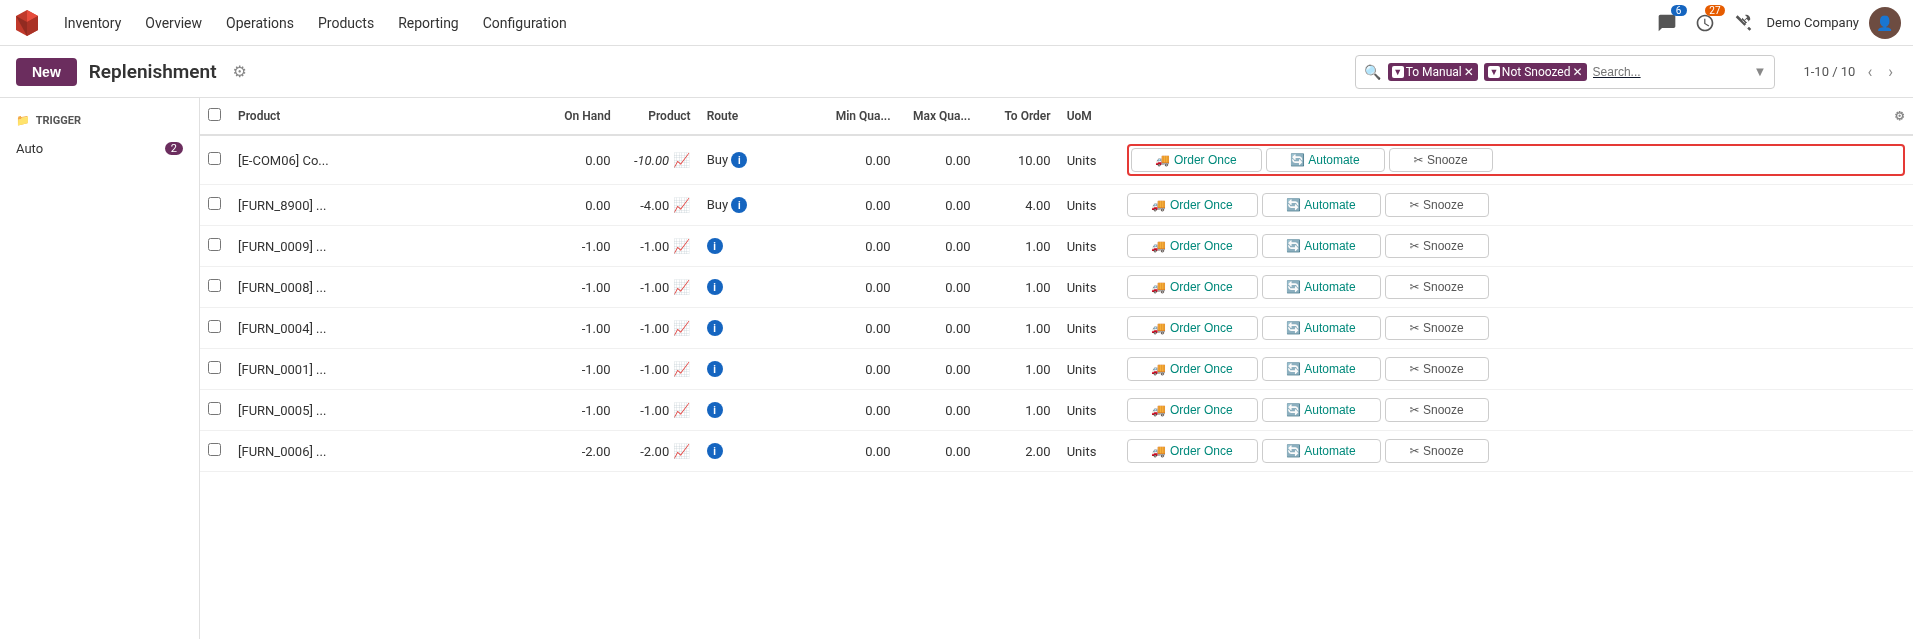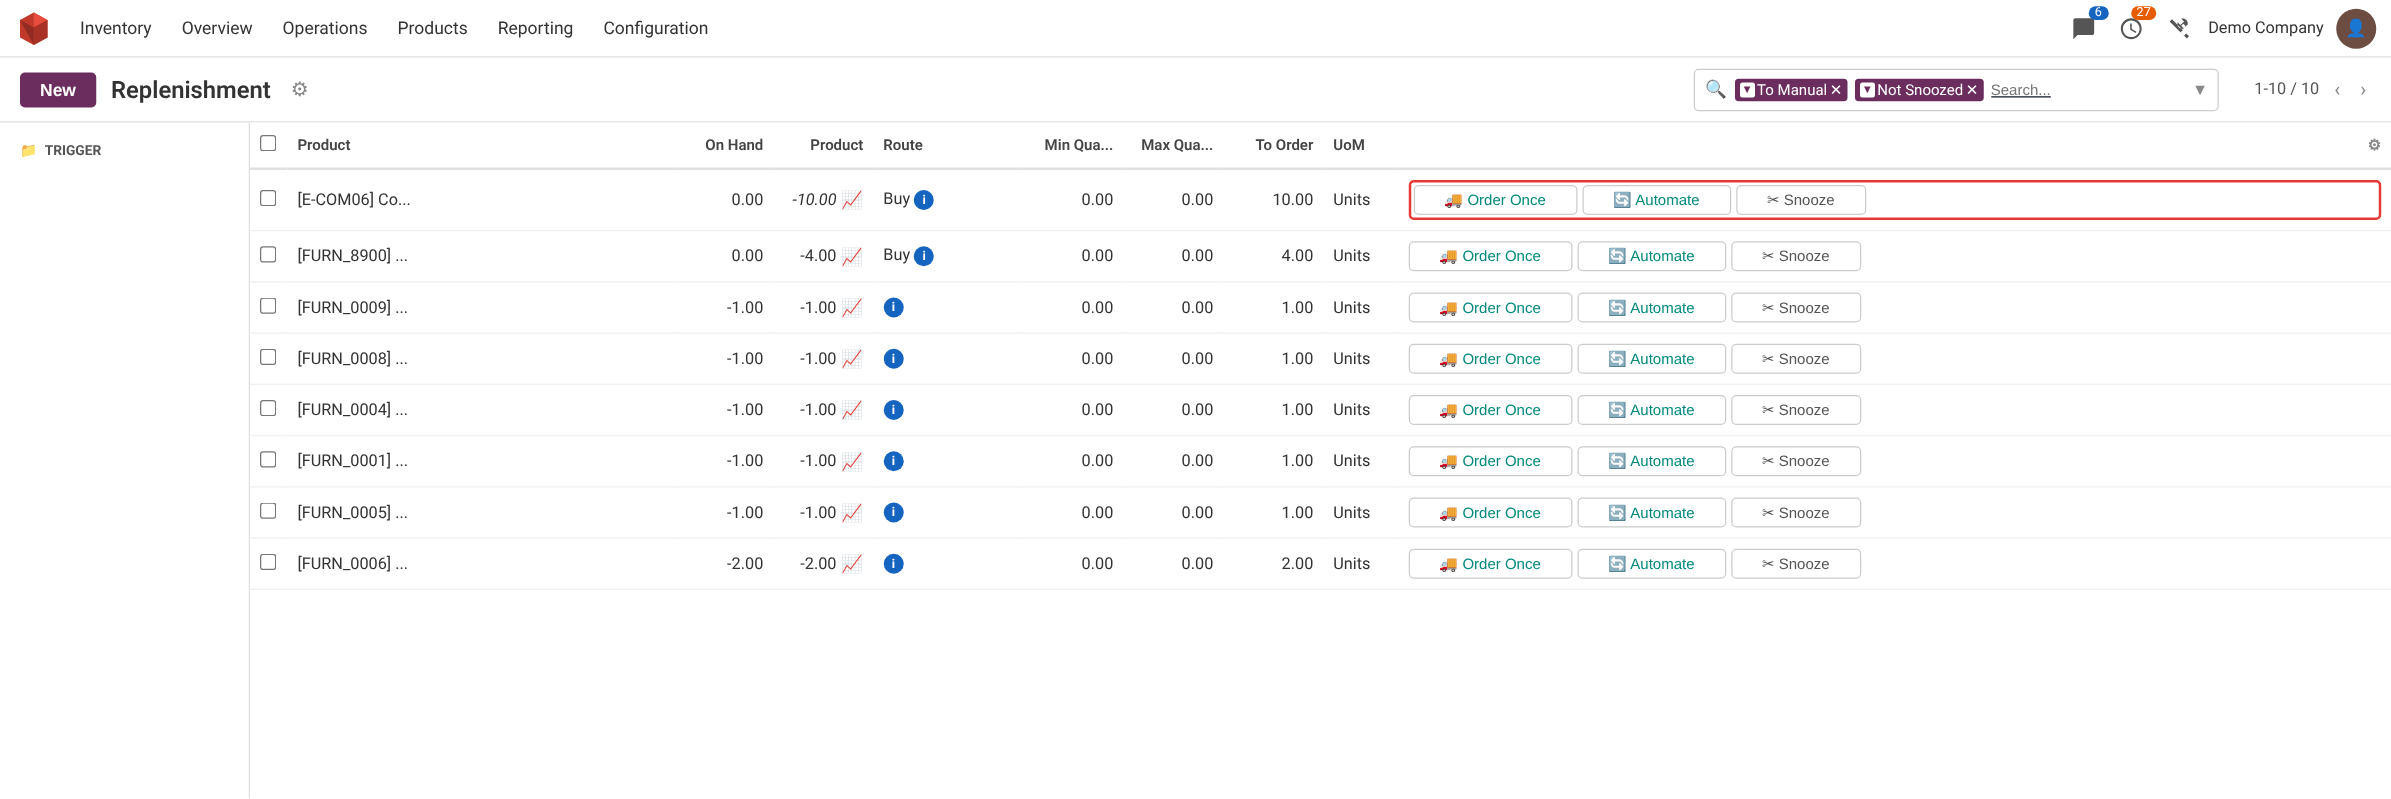--- a/index.html
+++ b/index.html
@@ -186,20 +186,24 @@
   </div>
 </div>
 
 <div class="main-content">
 
   <div class="sidebar">
     <div class="sidebar-section-title">
       <span>📁</span>
       <span>TRIGGER</span>
     </div>
+    <div class="sidebar-item">
+      <span>Auto</span>
+      <span class="sidebar-badge">2</span>
+    </div>
   </div>
 
   <div class="table-area">
     <table>
       <thead>
         <tr>
           <th class="col-checkbox">
             <input type="checkbox" class="checkbox-all" style="">
           </th>
           <th class="col-product">Product</th>

